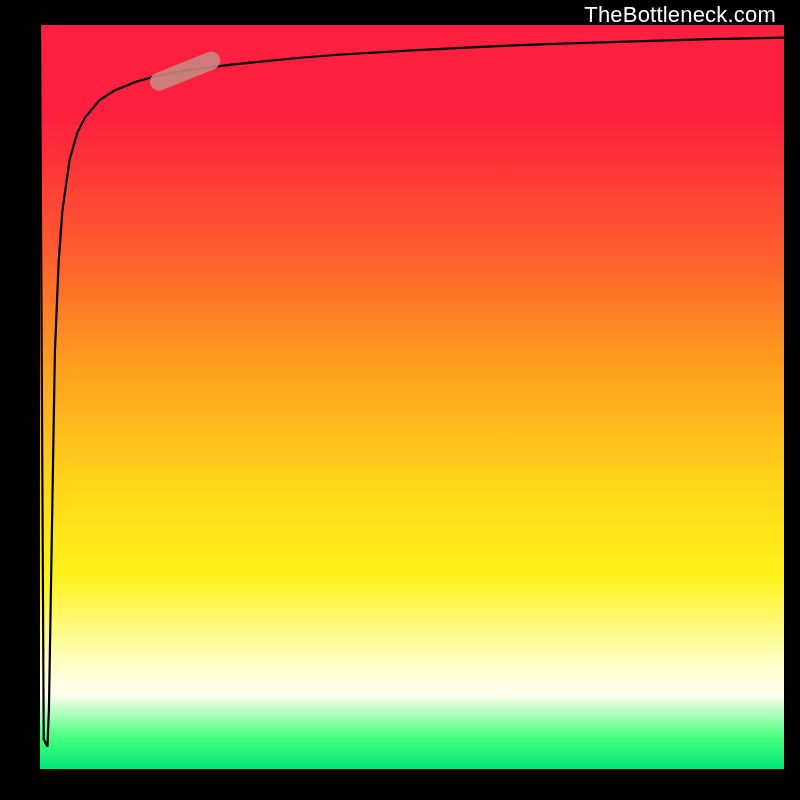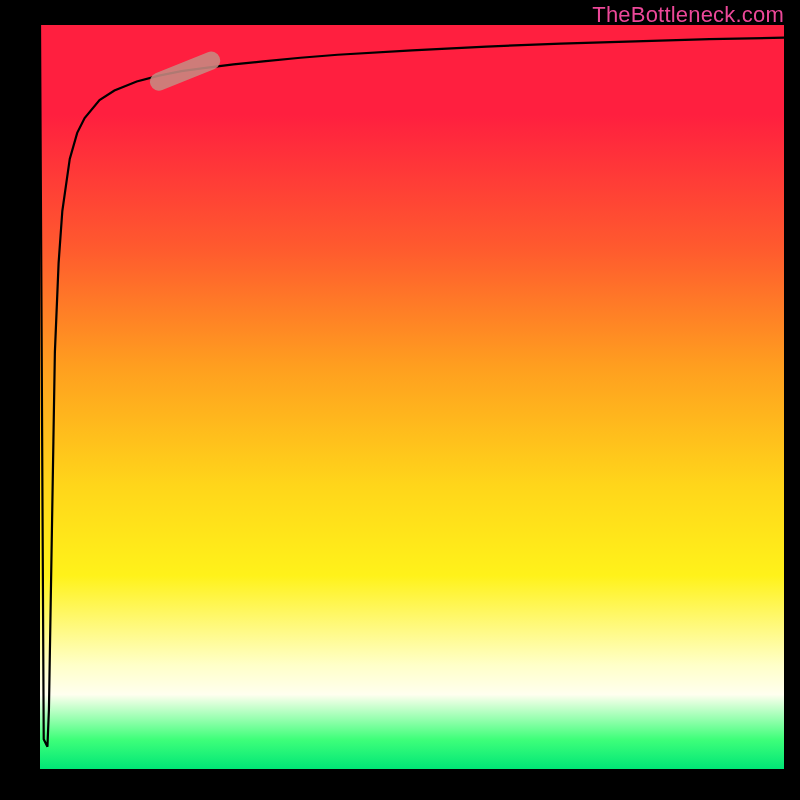--- a/index.html
+++ b/index.html
@@ -41,22 +41,22 @@
     position: absolute;
     left: 40px;
     top: 25px;
     width: 744px;
     height: 744px;
     pointer-events: none;
   }
   .watermark {
     position: absolute;
     top: 2px;
-    right: 16px;
-    color: #ec4899;
+    right: 24px;
+    color: #ffffff;
     font-size: 22px;
     letter-spacing: 0.2px;
     user-select: none;
   }
 </style>
 </head>
 <body>
 
 <div class="frame">
 

